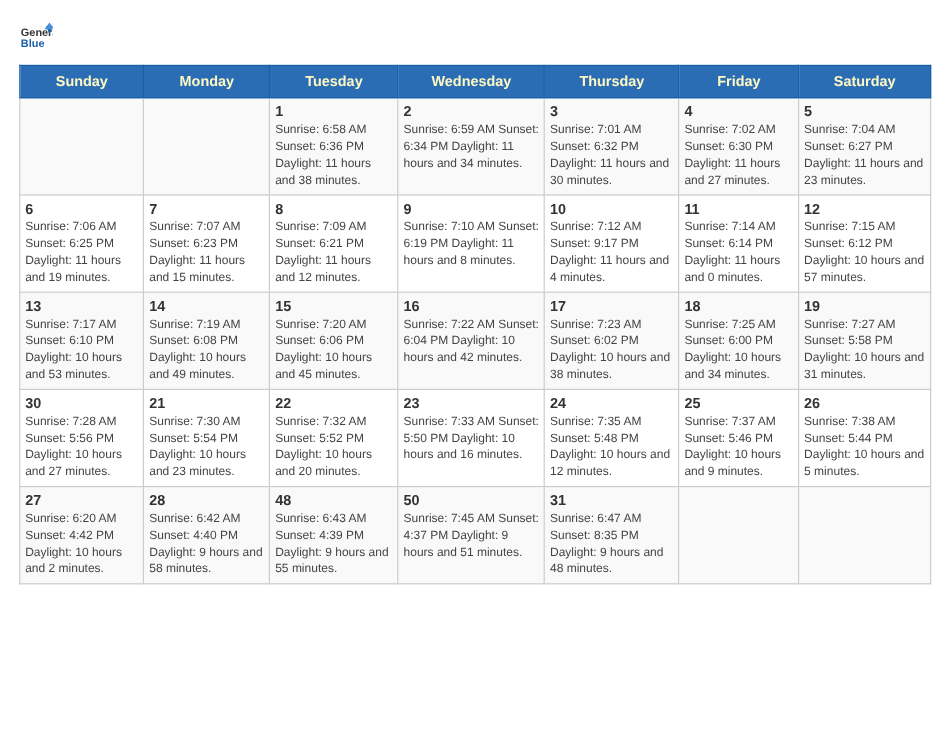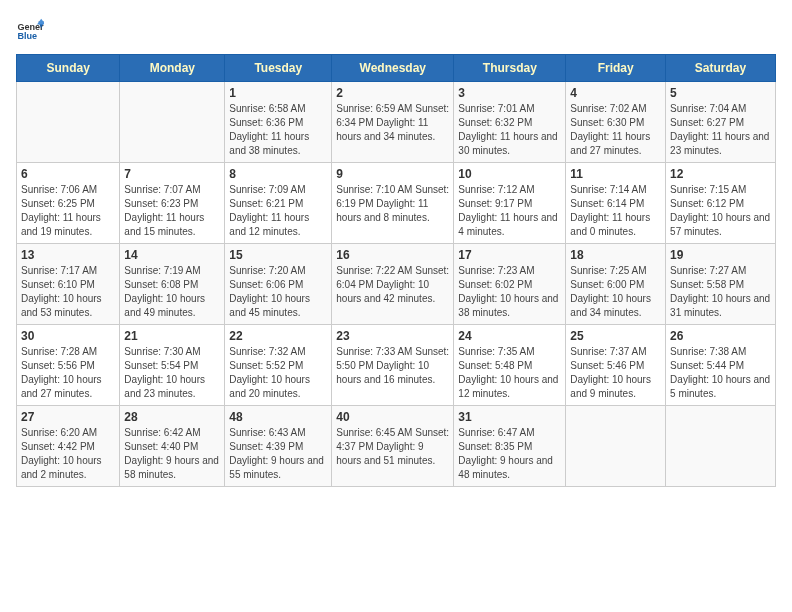--- a/index.html
+++ b/index.html
@@ -294,22 +294,22 @@
 Sunset: 4:40 PM
 Daylight: 9 hours and 58 minutes.</div>
         </td>
         <td>
           <span class="day-number">48</span>
           <div class="day-info">Sunrise: 6:43 AM
 Sunset: 4:39 PM
 Daylight: 9 hours and 55 minutes.</div>
         </td>
         <td>
-          <span class="day-number">40</span>
-          <div class="day-info">Sunrise: 6:45 AM
+          <span class="day-number">50</span>
+          <div class="day-info">Sunrise: 7:45 AM
 Sunset: 4:37 PM
 Daylight: 9 hours and 51 minutes.</div>
         </td>
         <td>
           <span class="day-number">31</span>
           <div class="day-info">Sunrise: 6:47 AM
 Sunset: 8:35 PM
 Daylight: 9 hours and 48 minutes.</div>
         </td>
         <td class="empty"></td>

